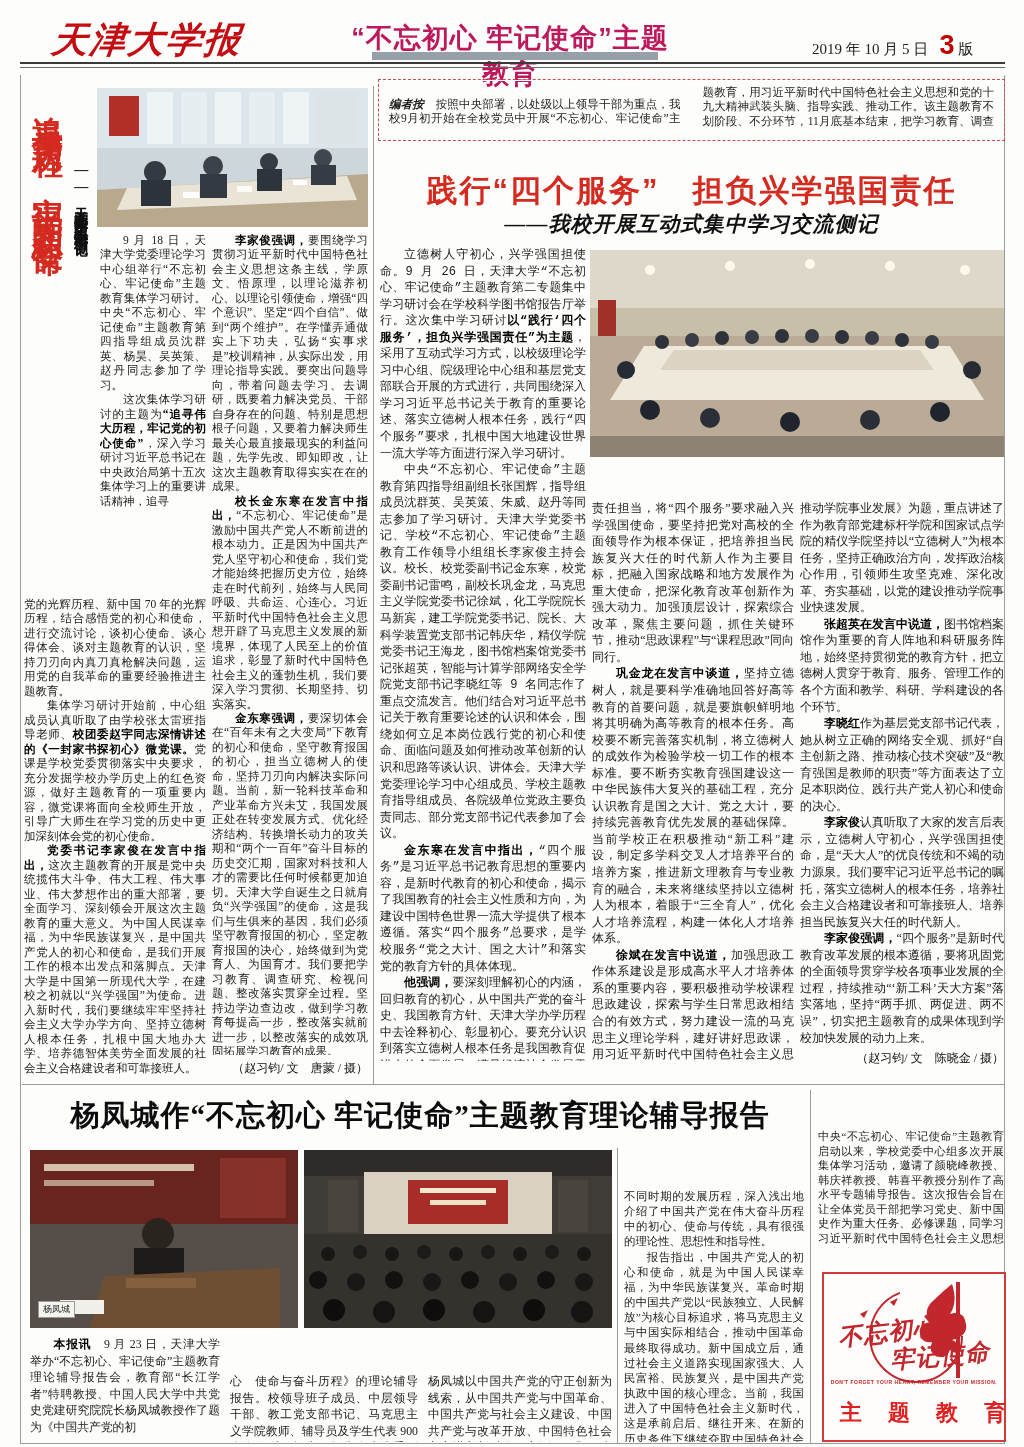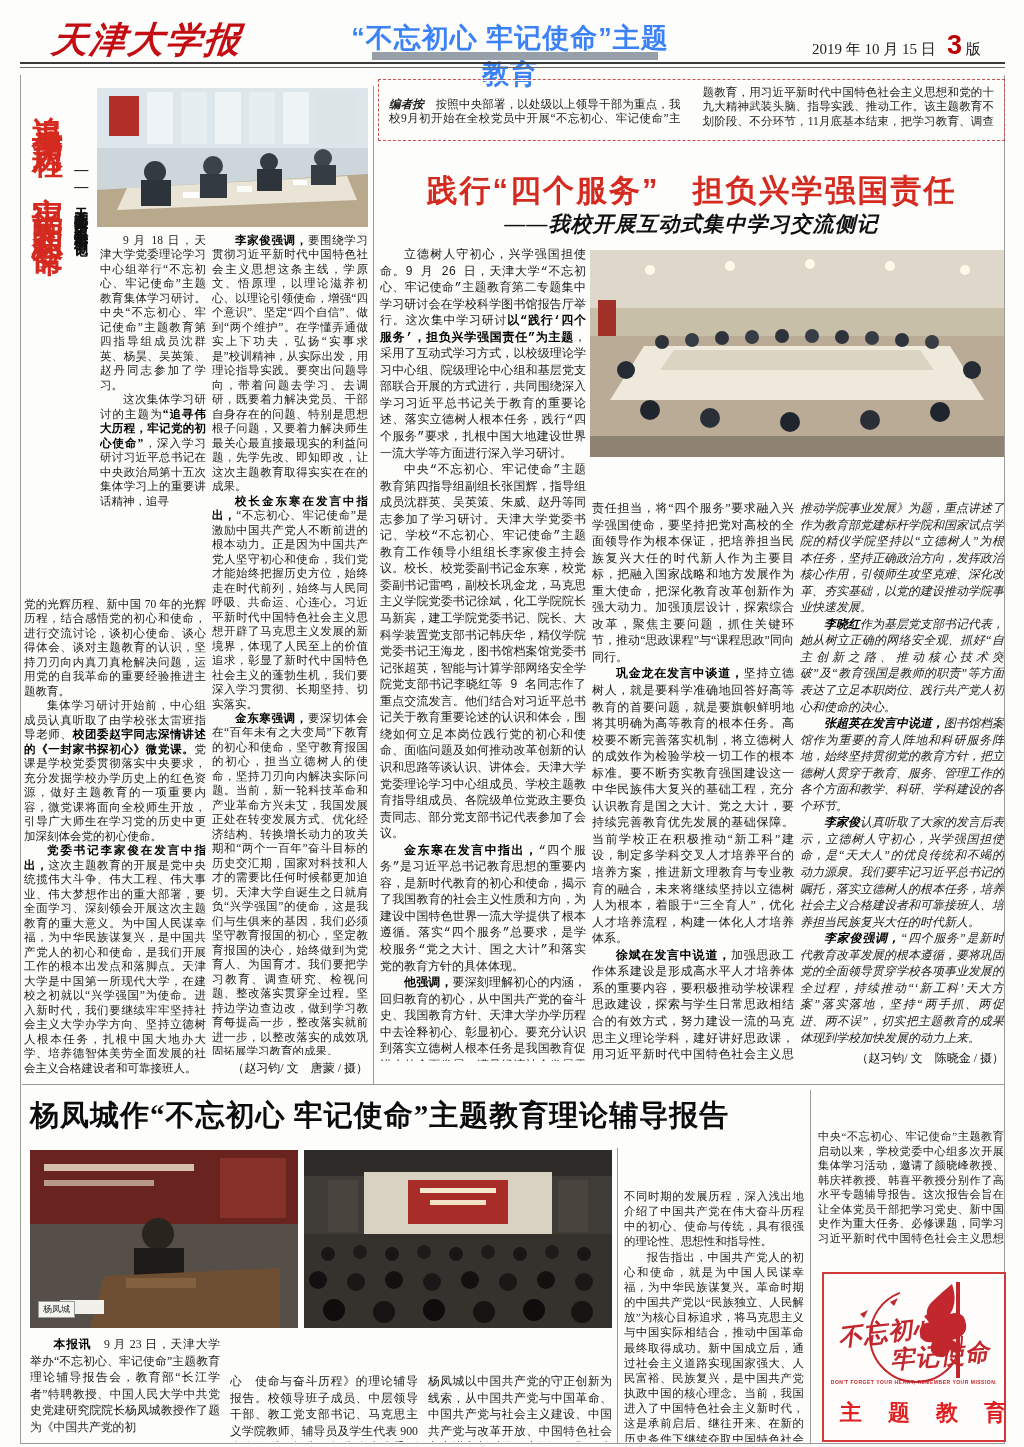--- a/index.html
+++ b/index.html
@@ -3,21 +3,21 @@
 <meta charset="utf-8">
 <style>
   html,body{margin:0;padding:0;background:#e8e6e0;}
   .page{position:relative;width:1024px;height:1447px;background:#fdfdfb;margin:0 auto;
         font-family:"Liberation Serif","DejaVu Serif",serif;color:#1b1b1b;overflow:hidden;}
   .abs{position:absolute;}
   .hairline{background:#9a9a96;}
   
   .masthead{font-size:36px;font-weight:bold;font-style:italic;color:#c40d12;
             font-family:"DejaVu Serif",serif;letter-spacing:2px;transform:skewX(-6deg);}
-  .col-title{font-size:27px;font-weight:bold;color:#3b82f6;font-family:"Liberation Sans",sans-serif;
+  .col-title{font-size:27px;font-weight:bold;color:#be185d;font-family:"Liberation Sans",sans-serif;
              letter-spacing:1px;text-align:center;}
   .col-title-bar{background:#97a0a8;height:8px;}
   .date-line{font-size:15px;color:#222;}
   .page-num{font-size:27px;font-weight:bold;color:#c00000;font-family:"Liberation Sans",sans-serif;}
   
   .col{font-size:12px;line-height:1.38;text-align:justify;overflow:hidden;}
   .col p{margin:0;text-indent:2em;}
   .col p.ni{text-indent:0;margin-top:37px;}
   .col b{font-weight:bold;color:#000;}
   .byline{font-size:12px;text-align:right;color:#111;}
@@ -29,21 +29,21 @@
   .leftcol{font-size:11.5px;line-height:1.26;}
   
   .edbox{border:1px dashed #c65050;box-shadow:0 0 0 1px #fff inset;padding:5px 10px;
          column-count:2;column-gap:22px;font-size:11.5px;line-height:1.24;text-align:justify;overflow:hidden;}
   .edbox b{font-weight:bold;font-style:italic;}
   
   .main-hl{font-size:31px;font-weight:bold;color:#d42a20;text-align:center;
            font-family:"Liberation Sans",sans-serif;letter-spacing:2px;}
   .main-sub{font-size:21px;font-weight:bold;color:#111;text-align:center;letter-spacing:1px;}
   
-  .bot-hl{font-size:29px;font-weight:bold;color:#0c0c0c;letter-spacing:1px;}
+  .bot-hl{font-size:29px;font-weight:bold;color:#0c0c0c;text-align:center;letter-spacing:1px;}
   .botcol{font-size:11.8px;line-height:1.4;}
   
   .photo{position:absolute;overflow:hidden;background:#b9c2c6;}
   .photo svg{display:block;width:100%;height:100%;}
   .nameplate{position:absolute;left:8px;bottom:10px;background:#f5f5f0;color:#222;
              font-size:9px;padding:1px 4px;border:1px solid #999;}
   
   .logobox{border:2px solid #d23a3a;background:#fffdfc;text-align:center;}
   .logo-callig{font-family:"DejaVu Serif",serif;font-style:italic;font-weight:bold;color:#c1272d;}
   .logo-cn1{font-size:24px;transform:rotate(-7deg);letter-spacing:1px;}
@@ -54,21 +54,21 @@
 </style>
 </head>
 <body>
 
 <div class="page">
 
   <div class="abs masthead" style="left:52px;top:16px;">天津大学报</div>
   <div class="abs col-title" style="left:350px;top:20px;width:320px;">“不忘初心 牢记使命”主题教育</div>
   <div class="abs col-title-bar" style="left:372px;top:52px;width:286px;"></div>
   <div class="abs date-line" style="left:812px;top:30px;">
-    <span>2019 年 10 月 15 日</span>&nbsp;&nbsp;
+    <span>2019 年 10 月 5 日</span>&nbsp;&nbsp;
     <span class="page-num">3</span>
     <span>版</span>
   </div>
   <div class="abs" style="left:20px;top:62px;width:985px;height:2px;background:#3a3a3a;"></div>
   <div class="abs" style="left:20px;top:67px;width:985px;height:1px;background:#6a6a6a;"></div>
 
   <div class="abs hairline" style="left:20px;top:75px;width:1px;height:1369px;"></div>
   <div class="abs hairline" style="left:1004px;top:75px;width:1px;height:1369px;"></div>
   <div class="abs hairline" style="left:20px;top:1443px;width:985px;height:1px;"></div>
   <div class="abs hairline" style="left:373px;top:86px;width:1px;height:998px;"></div>
@@ -166,24 +166,24 @@
       <p><span>中央“不忘初心、牢记使命”主题教育第四指导组副组长张国辉，指导组成员沈群英、吴英策、朱威、赵丹等同志参加了学习研讨。天津大学党委书记、学校“不忘初心、牢记使命”主题教育工作领导小组组长李家俊主持会议。校长、校党委副书记金东寒，校党委副书记雷鸣，副校长巩金龙，马克思主义学院党委书记徐斌，化工学院院长马新宾，建工学院党委书记、院长、大科学装置党支部书记韩庆华，精仪学院党委书记王海龙，图书馆档案馆党委书记张超英，智能与计算学部网络安全学院党支部书记李晓红等 9 名同志作了重点交流发言。他们结合对习近平总书记关于教育重要论述的认识和体会，围绕如何立足本岗位践行党的初心和使命、面临问题及如何推动改革创新的认识和思路等谈认识、讲体会。天津大学党委理论学习中心组成员、学校主题教育指导组成员、各院级单位党政主要负责同志、部分党支部书记代表参加了会议。</span></p>
       <p><b>金东寒在发言中指出，</b><span>“四个服务”是习近平总书记教育思想的重要内容，是新时代教育的初心和使命，揭示了我国教育的社会主义性质和方向，为建设中国特色世界一流大学提供了根本遵循。落实“四个服务”总要求，是学校服务“党之大计、国之大计”和落实党的教育方针的具体体现。</span></p>
       <p><b>他强调，</b><span>要深刻理解初心的内涵，回归教育的初心，从中国共产党的奋斗史、我国教育方针、天津大学办学历程中去诠释初心、彰显初心。要充分认识到落实立德树人根本任务是我国教育促进人的全面发展、满足经济社会发展需要、建设教育强国的必然要求，坚持立德树人要以思想引领为先导，以人才培养为中心，把立德树人的成效作为检验学校一切工作的根本标准。要主动聚焦国家战略需求，保持战略定力，提升科研能力，汇聚改革动力，“把论文写在祖国大地上”，为实现“两个一百年”奋斗目标、实现中华民族伟大复兴的“中国梦”作出新的更大贡献。</span></p>
     </div>
   <div class="abs col" style="left:592px;top:463px;width:202px;height:598px;">
       <p class="ni"><span>责任担当，将“四个服务”要求融入兴学强国使命，要坚持把党对高校的全面领导作为根本保证，把培养担当民族复兴大任的时代新人作为主要目标，把融入国家战略和地方发展作为重大使命，把深化教育改革创新作为强大动力。加强顶层设计，探索综合改革，聚焦主要问题，抓住关键环节，推动“思政课程”与“课程思政”同向同行。</span></p>
       <p><b>巩金龙在发言中谈道，</b><span>坚持立德树人，就是要科学准确地回答好高等教育的首要问题，就是要旗帜鲜明地将其明确为高等教育的根本任务。高校要不断完善落实机制，将立德树人的成效作为检验学校一切工作的根本标准。要不断夯实教育强国建设这一中华民族伟大复兴的基础工程，充分认识教育是国之大计、党之大计，要持续完善教育优先发展的基础保障。当前学校正在积极推动“新工科”建设，制定多学科交叉人才培养平台的培养方案，推进新文理教育与专业教育的融合，未来将继续坚持以立德树人为根本，着眼于“三全育人”，优化人才培养流程，构建一体化人才培养体系。</span></p>
       <p><b>徐斌在发言中说道，</b><span>加强思政工作体系建设是形成高水平人才培养体系的重要内容，要积极推动学校课程思政建设，探索与学生日常思政相结合的有效方式，努力建设一流的马克思主义理论学科，建好讲好思政课，用习近平新时代中国特色社会主义思想铸魂育人。</span></p>
       <p><b>马新宾在发言中提道，</b><span>化工学院着力加强学生思想引领，通过加强班导师队伍建设等措施，构建“全员育人”工作格局，落实“立德树人”。聚焦国家重大战略需求，推动科技创新，持续深化人事制度改革，激发各类人员的内生动力，努力打造人才新磁场。</span></p>
     </div>
-  <div class="abs col" style="left:800px;top:463px;width:204px;height:580px;font-style:italic;">
+  <div class="abs col" style="left:800px;top:463px;width:204px;height:580px;">
       <p class="ni"><span>推动学院事业发展》为题，重点讲述了作为教育部党建标杆学院和国家试点学院的精仪学院坚持以“立德树人”为根本任务，坚持正确政治方向，发挥政治核心作用，引领师生攻坚克难、深化改革、夯实基础，以党的建设推动学院事业快速发展。</span></p>
+      <p><b>张超英在发言中说道，</b><span>图书馆档案馆作为重要的育人阵地和科研服务阵地，始终坚持贯彻党的教育方针，把立德树人贯穿于教育、服务、管理工作的各个方面和教学、科研、学科建设的各个环节。</span></p>
       <p><b>李晓红</b><span>作为基层党支部书记代表，她从树立正确的网络安全观、抓好“自主创新之路、推动核心技术突破”及“教育强国是教师的职责”等方面表达了立足本职岗位、践行共产党人初心和使命的决心。</span></p>
-      <p><b>张超英在发言中说道，</b><span>图书馆档案馆作为重要的育人阵地和科研服务阵地，始终坚持贯彻党的教育方针，把立德树人贯穿于教育、服务、管理工作的各个方面和教学、科研、学科建设的各个环节。</span></p>
       <p><b>李家俊</b><span>认真听取了大家的发言后表示，立德树人守初心，兴学强国担使命，是“天大人”的优良传统和不竭的动力源泉。我们要牢记习近平总书记的嘱托，落实立德树人的根本任务，培养社会主义合格建设者和可靠接班人、培养担当民族复兴大任的时代新人。</span></p>
       <p><b>李家俊强调，</b><span>“四个服务”是新时代教育改革发展的根本遵循，要将巩固党的全面领导贯穿学校各项事业发展的全过程，持续推动“‘新工科’天大方案”落实落地，坚持“两手抓、两促进、两不误”，切实把主题教育的成果体现到学校加快发展的动力上来。</span></p>
       <p><b>张国辉</b><span>在听取发言后表示，这次集中学习是一次高质量、高水平的交流研讨。学校领导班子成员和院级单位负责同志、教工党支部代表都作了精彩的发言，通过互动式学习，结合实际谈收获和体会，不讲空话套话，互相启发交流，取得了很好的效果。他希望大家深刻领会和把握中央要求，进一步加强学习，以理论武装头脑，联系实际、查找不足，推动整改落实。他充分肯定了我校主题教育开展以来的各项工作，并希望通过采取更加有效的措施确保主题教育取得扎实成效。</span></p>
     </div>
   <div class="abs byline" style="left:800px;top:1050px;width:204px;">（赵习钧/ 文　陈晓金 / 摄）</div>
 
   <div class="abs bot-hl" style="left:30px;top:1096px;width:780px;">杨凤城作“不忘初心 牢记使命”主题教育理论辅导报告</div>
 
   <div class="photo" style="left:30px;top:1150px;width:268px;height:178px;">
     <svg viewBox="0 0 268 178" preserveAspectRatio="none">

